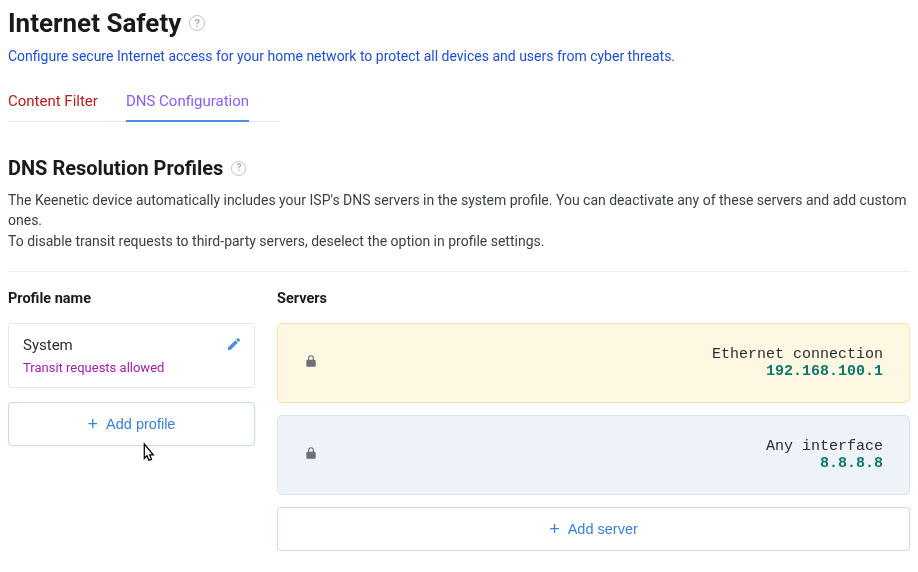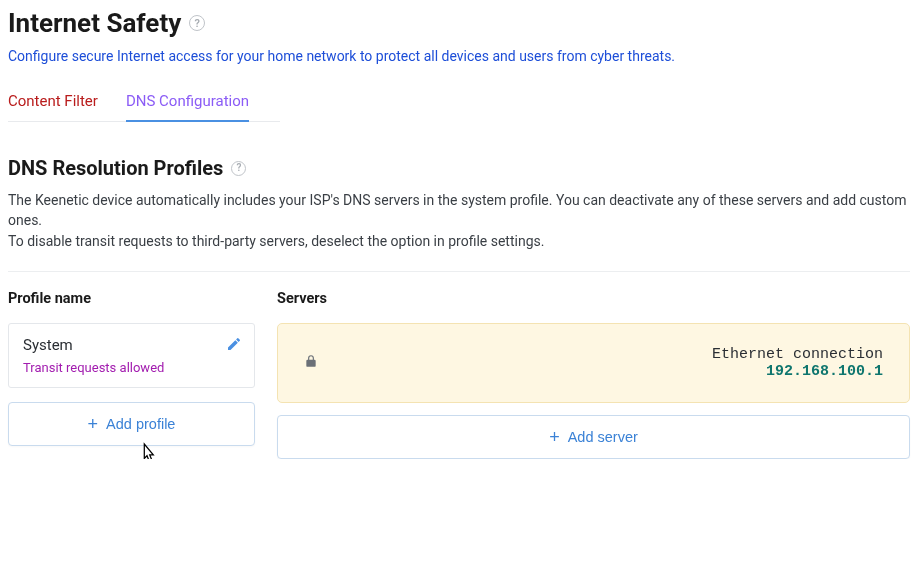--- a/index.html
+++ b/index.html
@@ -133,18 +133,29 @@
       <span class="lock-icon">
         <svg viewBox="0 0 24 24">
             <path d="M12 2a5 5 0 0 0-5 5v3H6a2 2 0 0 0-2 2v8a2 2 0 0 0 2 2h12a2 2 0 0 0 2-2v-8a2 2 0 0 0-2-2h-1V7a5 5 0 0 0-5-5zm-3 5a3 3 0 1 1 6 0v3H9V7z"></path>
           </svg>
       </span>
       <div class="server-info">
         <div class="server-label">Ethernet connection</div>
         <div class="server-ip">192.168.100.1</div>
       </div>
     </div>
+    <div class="server-card cool">
+      <span class="lock-icon">
+        <svg viewBox="0 0 24 24">
+            <path d="M12 2a5 5 0 0 0-5 5v3H6a2 2 0 0 0-2 2v8a2 2 0 0 0 2 2h12a2 2 0 0 0 2-2v-8a2 2 0 0 0-2-2h-1V7a5 5 0 0 0-5-5zm-3 5a3 3 0 1 1 6 0v3H9V7z"></path>
+          </svg>
+      </span>
+      <div class="server-info">
+        <div class="server-label">Any interface</div>
+        <div class="server-ip">8.8.8.8</div>
+      </div>
+    </div>
     <button class="add-btn">
       <span class="plus">+</span>
       <span>Add server</span>
     </button>
   </div>
 </div>
 
 </body></html>

